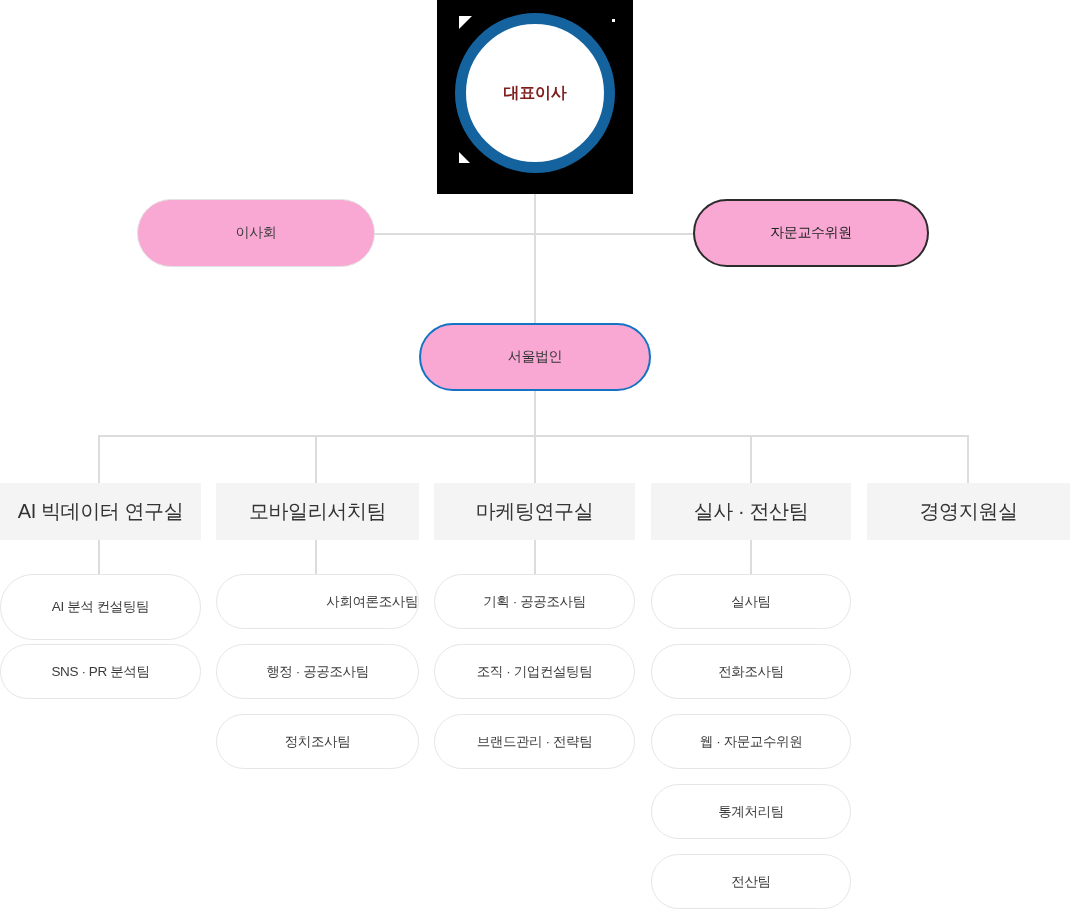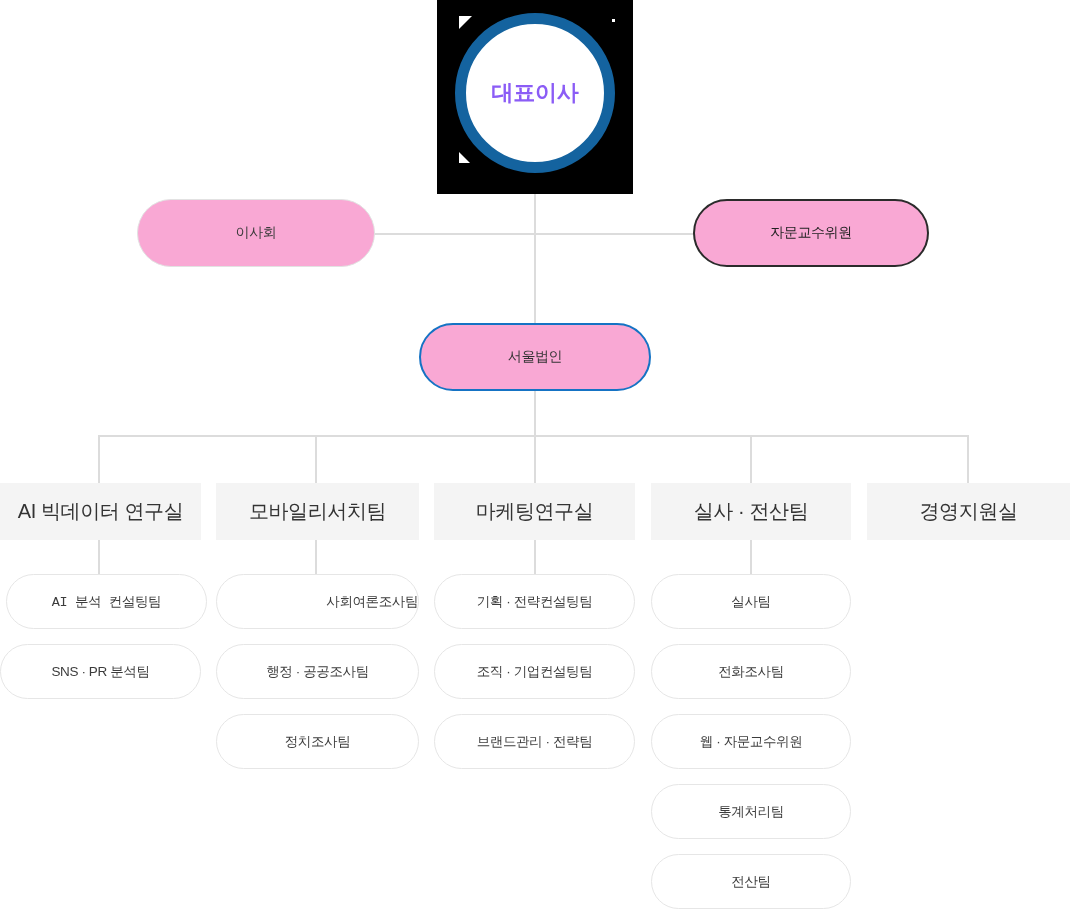--- a/index.html
+++ b/index.html
@@ -46,21 +46,21 @@
   .ceo-circle {
     position: absolute;
     left: 455px; top: 13px;
     width: 160px; height: 160px;
     border-radius: 50%;
     background: #ffffff;
     border: 11px solid #14639f;
     display: flex; align-items: center; justify-content: center;
   }
   .ceo-label {
-    font-size: 22px; font-weight: bold; color: #8b5cf6;
+    font-size: 16px; font-weight: bold; color: #7f1d1d;
     letter-spacing: -0.3px;
   }
 
   
   .pill {
     position: absolute;
     display: flex; align-items: center; justify-content: center;
     background: #f9a8d4;
     border-radius: 999px;
     font-size: 14px;
@@ -150,39 +150,39 @@
   </div>
   <div class="dept" style="left:867px; top:483px; width:203px; height:57px;">
     <span>경영지원실</span>
   </div>
 
   <div class="line-v" style="left:98px;  top:540px; height:34px;"></div>
   <div class="line-v" style="left:315px; top:540px; height:34px;"></div>
   <div class="line-v" style="left:534px; top:540px; height:34px;"></div>
   <div class="line-v" style="left:750px; top:540px; height:34px;"></div>
 
-  <div class="team" style="left:6px; top:574px; width:201px; height:55px;font-family:Liberation Mono, monospace;">
+  <div class="team" style="left:0px; top:574px; width:201px; height:66px;">
     <span>AI 분석 컨설팅팀</span>
   </div>
   <div class="team" style="left:0px; top:644px; width:201px; height:55px;">
     <span>SNS · PR 분석팀</span>
   </div>
 
   <div class="team" style="left:216px; top:574px; width:203px; height:55px;justify-content:flex-end;">
     <span>사회여론조사팀</span>
   </div>
   <div class="team" style="left:216px; top:644px; width:203px; height:55px;">
     <span>행정 · 공공조사팀</span>
   </div>
   <div class="team" style="left:216px; top:714px; width:203px; height:55px;">
     <span>정치조사팀</span>
   </div>
 
   <div class="team" style="left:434px; top:574px; width:201px; height:55px;">
-    <span>기획 · 전략컨설팅팀</span>
+    <span>기획 · 공공조사팀</span>
   </div>
   <div class="team" style="left:434px; top:644px; width:201px; height:55px;">
     <span>조직 · 기업컨설팅팀</span>
   </div>
   <div class="team" style="left:651px; top:574px; width:200px; height:55px;">
     <span>실사팀</span>
   </div>
 
   <div class="team" style="left:434px; top:714px; width:201px; height:55px;">
     <span>브랜드관리 · 전략팀</span>

